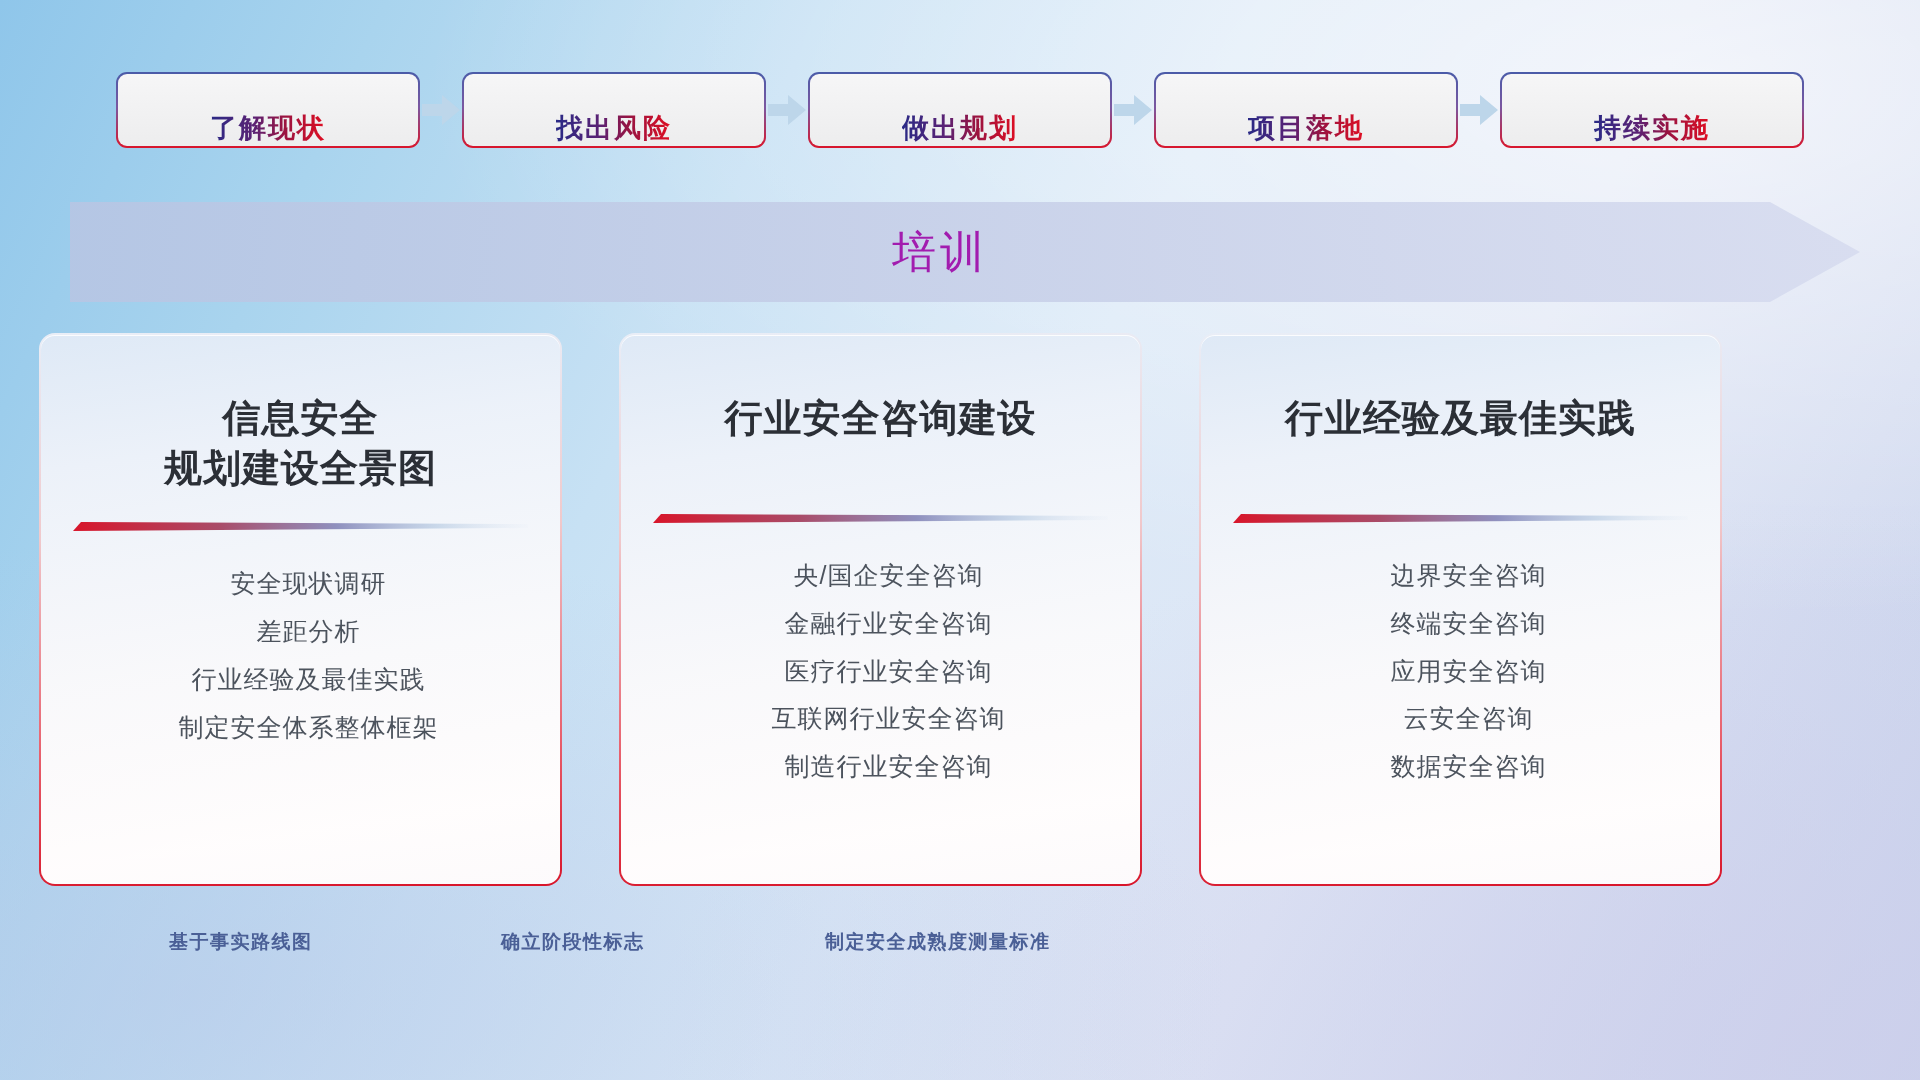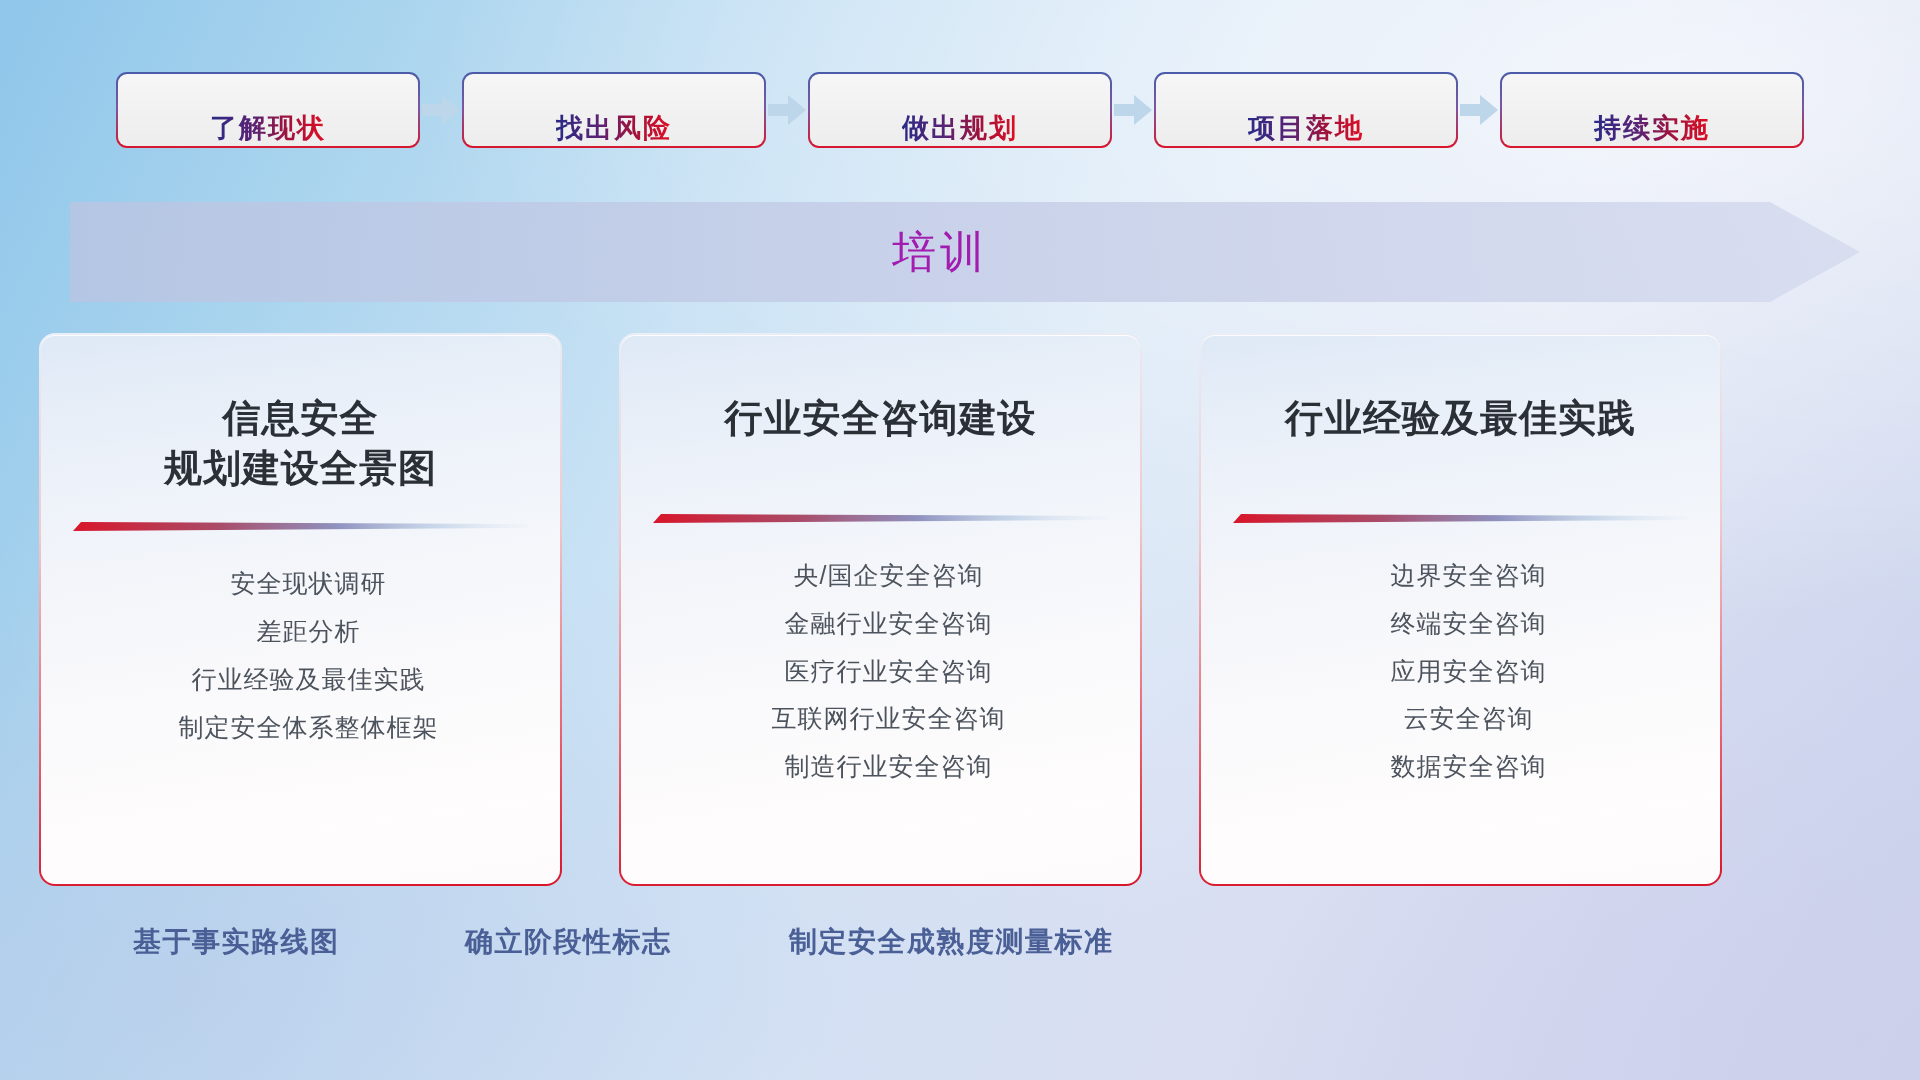--- a/index.html
+++ b/index.html
@@ -100,22 +100,23 @@
   .card-list-item{
     font-size:25px; color:#4c535d; letter-spacing:1px; line-height:1.35;
   }
 
   
   .foot{
     position:absolute; left:0; top:910px; width:1920px; height:64px;
   }
   .foot-label{
     position:absolute; top:0; height:64px; display:flex; align-items:center;
-    font-size:28px; font-weight:bold; color:#4a5f96; letter-spacing:1.5px;
+    font-size:19px; font-weight:bold; color:#4a5f96; letter-spacing:1.5px;
     white-space:nowrap;
+    margin-left:36px;
   }
 </style>
 </head>
 <body>
 
 <div class="steps">
 
   <div class="step">
     <span class="step-label">了解现状</span>
   </div>

